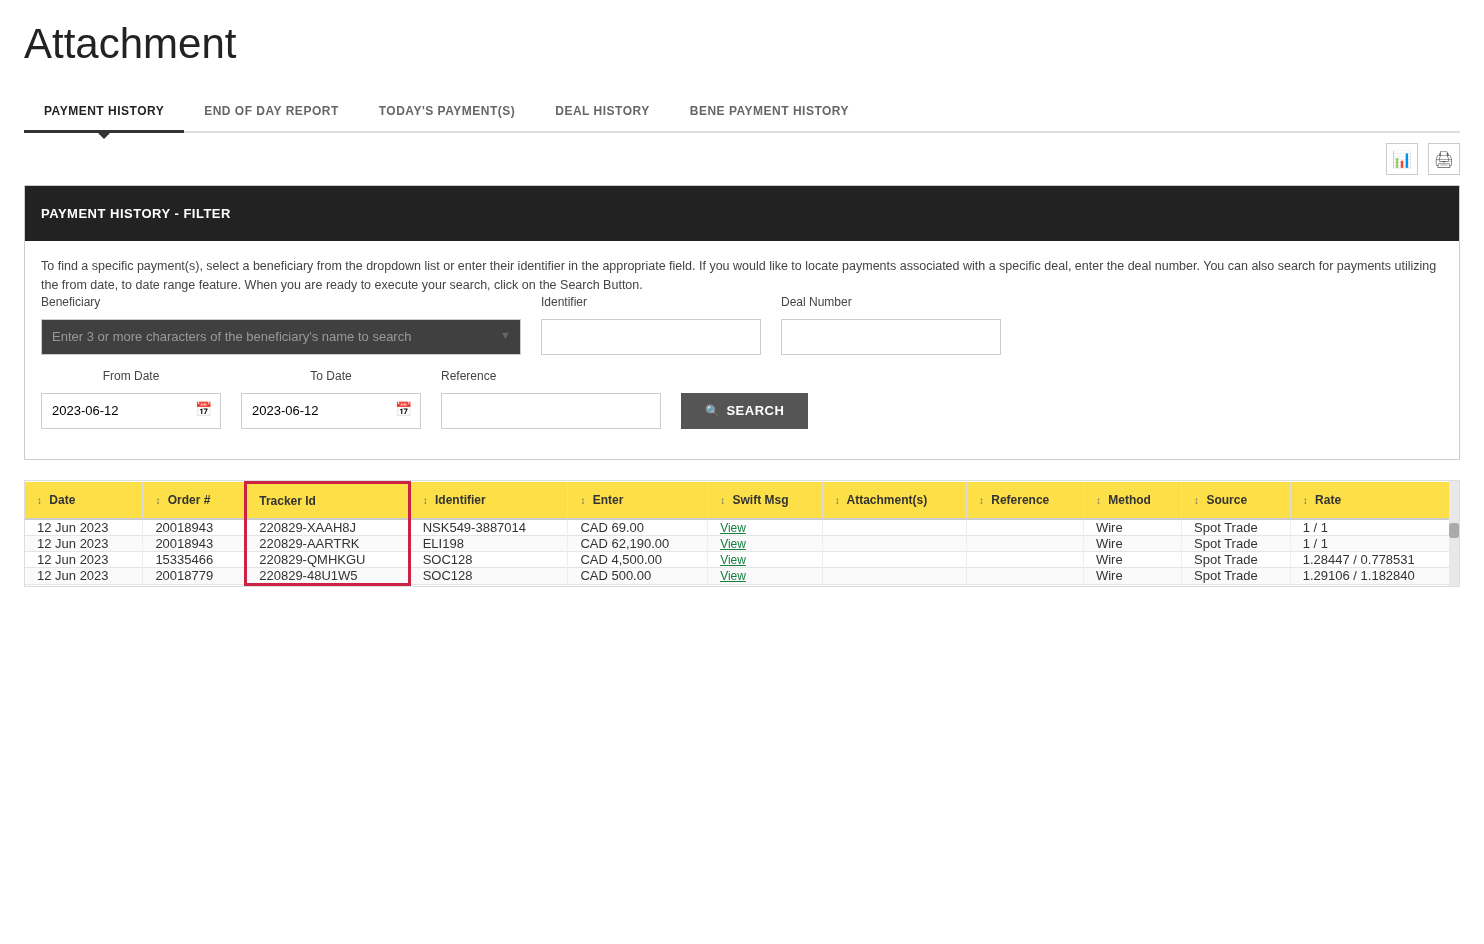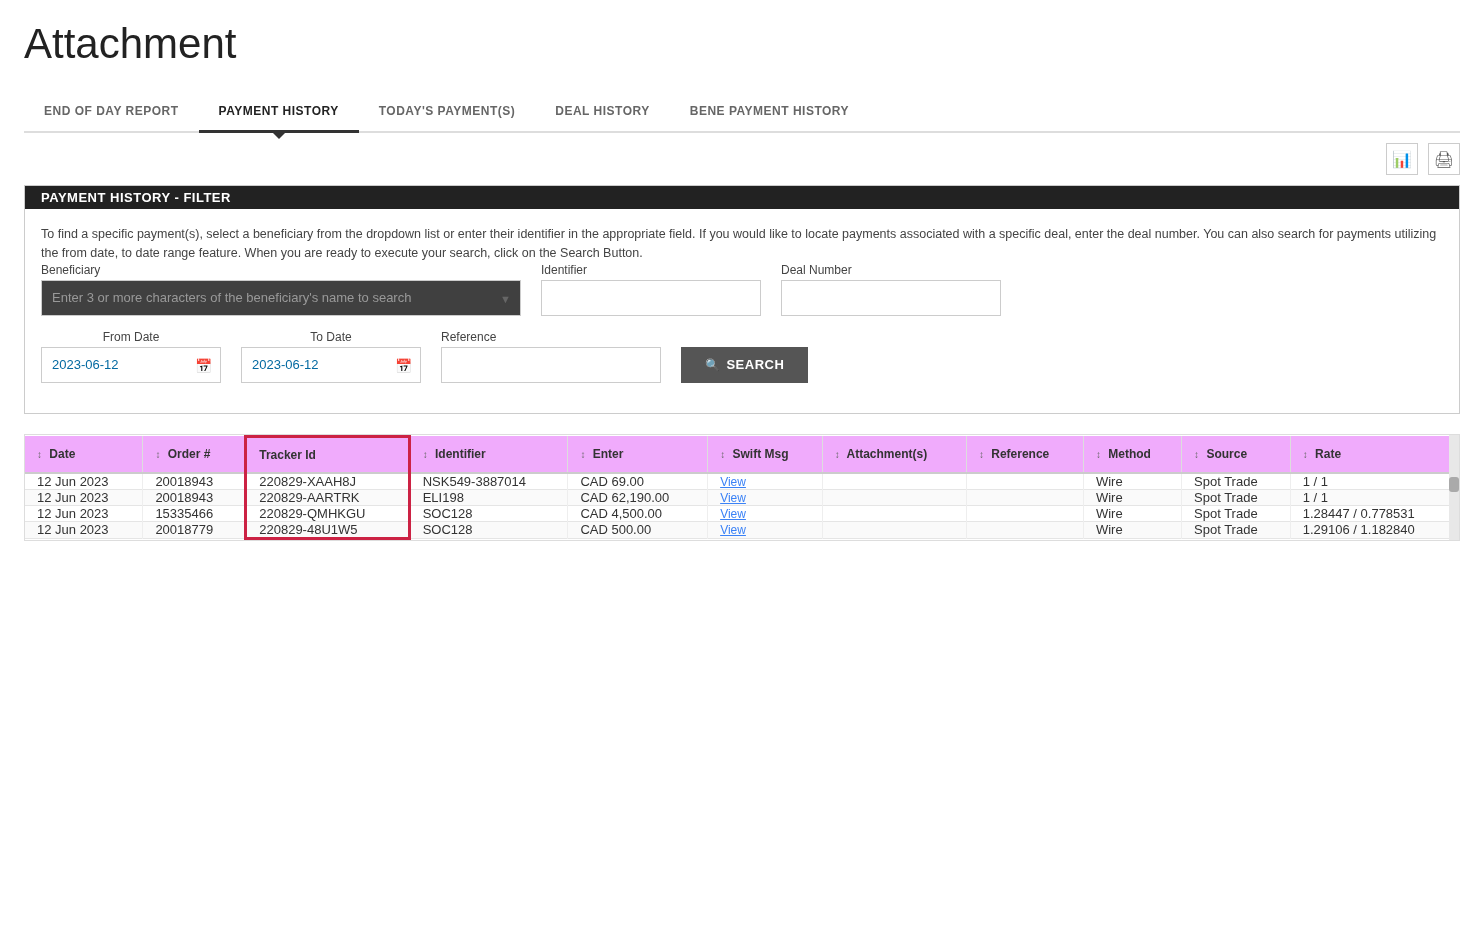--- a/index.html
+++ b/index.html
@@ -54,36 +54,36 @@
       display: flex; align-items: center; justify-content: center;
       font-size: 16px;
       color: #555;
     }
 
     
     .filter-panel { border: 1px solid #ccc; margin-bottom: 20px; }
     .filter-header {
       background: #222;
       color: #fff;
-      padding: 4px 16px;
+      padding: 20px 16px;
       font-size: 13px;
       font-weight: 700;
       letter-spacing: 0.5px;
     }
     .filter-body { padding: 16px; }
     .filter-desc { font-size: 12.5px; color: #444; line-height: 1.5; }
 
     .filter-row { display: flex; gap: 20px; margin-bottom: 14px; align-items: flex-end; }
-    .filter-group { display: flex; flex-direction: column; gap: 3px; }
+    .filter-group { display: flex; flex-direction: column; gap: 10px; }
     .filter-group label { font-size: 12px; color: #444; }
     .filter-group input, .filter-group select {
       border: 1px solid #ccc;
       padding: 7px 10px;
       font-size: 13px;
-      color: #0369a1;
+      color: #000000;
       outline: none;
       height: 36px;
     }
     .filter-group select { appearance: none; background: #404040; }
     .beneficiary-group { flex: 1; max-width: 480px; position: relative; }
     .beneficiary-group select { width: 100%; padding-right: 28px; color: #999; }
     .select-arrow {
       position: absolute; right: 10px; top: 50%; transform: translateY(-50%);
       pointer-events: none; color: #666; font-size: 11px; margin-top: 10px;
     }
@@ -116,21 +116,21 @@
       border: 1px solid #ddd;
       overflow-x: auto;
       position: relative;
     }
     table {
       width: 100%;
       border-collapse: collapse;
       font-size: 13px;
     }
     thead tr {
-      background: #f0abfc;
+      background: #fde047;
       border-bottom: 2px solid #ccc;
     }
     thead th {
       padding: 10px 12px;
       text-align: left;
       font-weight: 600;
       color: #333;
       white-space: nowrap;
       border-right: 1px solid #ddd;
       font-size: 12px;
@@ -141,21 +141,21 @@
     tbody td {
       padding: 0 12px;
       vertical-align: top;
       border-right: 1px solid #eee;
       font-size: 13px;
     }
     .tracker-col { border-left: 3px solid #cc2244; border-right: 3px solid #cc2244; }
     thead th.tracker-col { border-top: 3px solid #cc2244; }
     .last-tracker-row td.tracker-col { border-bottom: 3px solid #cc2244; }
 
-    .swift-view { color: #3b82f6; text-decoration: underline; cursor: pointer; font-size: 12px; }
+    .swift-view { color: #15803d; text-decoration: underline; cursor: pointer; font-size: 12px; }
 
     
     .scrollbar-track {
       position: absolute;
       right: 0;
       top: 0;
       width: 10px;
       height: 100%;
       background: #e8e8e8;
     }
@@ -170,22 +170,22 @@
     }
   </style>
 </head>
 <body>
 
 <div class="page-container">
 
   <h1 class="page-title">Attachment</h1>
 
   <div class="tabs-bar">
+    <div class="tab-item active">PAYMENT HISTORY</div>
     <div class="tab-item">END OF DAY REPORT</div>
-    <div class="tab-item active">PAYMENT HISTORY</div>
     <div class="tab-item">TODAY'S PAYMENT(S)</div>
     <div class="tab-item">DEAL HISTORY</div>
     <div class="tab-item">BENE PAYMENT HISTORY</div>
   </div>
 
   <div class="toolbar-icons">
     <button class="toolbar-icon-btn" title="Export">
       <span>📊</span>
     </button>
     <button class="toolbar-icon-btn" title="Print">

